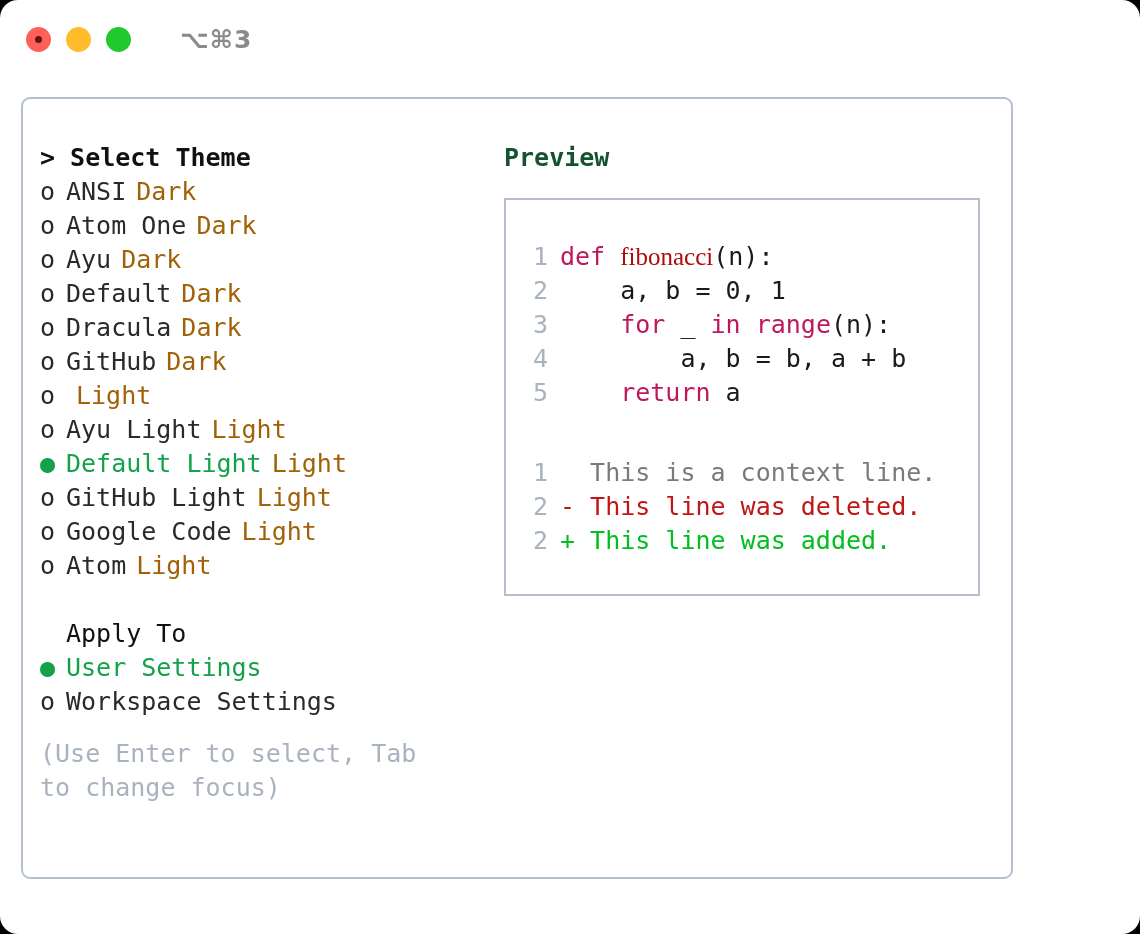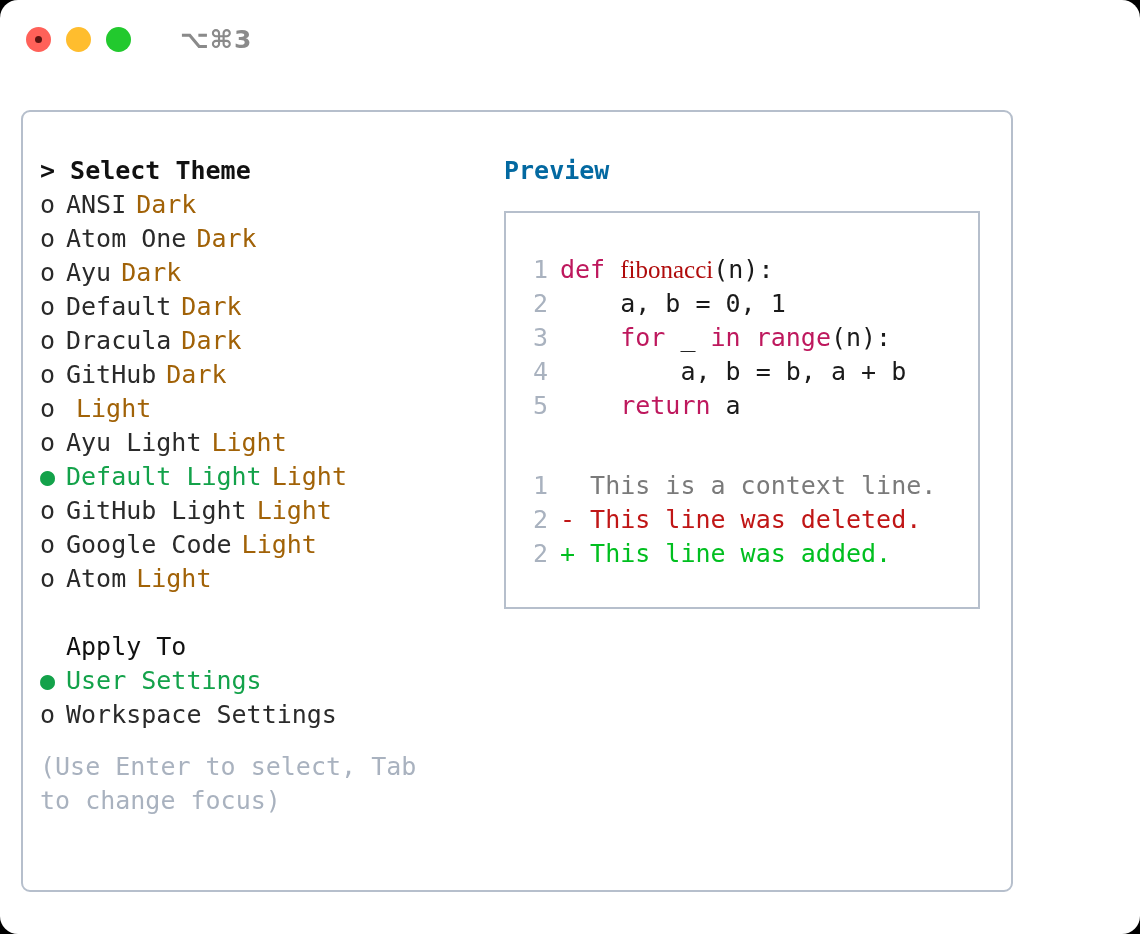--- a/index.html
+++ b/index.html
@@ -60,21 +60,21 @@
     font-size: 25px;
     font-weight: bold;
     color: #8a8a8a;
     letter-spacing: 1px;
     font-family: "DejaVu Sans", "Liberation Sans", sans-serif;
   }
   
   .panel {
     position: absolute;
     left: 21px;
-    top: 110px;
+    top: 97px;
     width: 992px;
     height: 782px;
     border: 2px solid #b6bfcc;
     border-radius: 9px;
     box-sizing: border-box;
   }
   .columns {
     display: flex;
     padding: 42px 0 0 0;
   }
@@ -122,21 +122,21 @@
     margin-top: 18px;
     font-size: 25px;
     line-height: 34px;
     color: #a9b2bf;
     width: 400px;
   }
   
   .preview-title {
     font-size: 25px;
     font-weight: bold;
-    color: #0369a1;
+    color: #14532d;
     line-height: 34px;
     margin-bottom: 23px;
   }
   .preview-box {
     width: 476px;
     height: 398px;
     border: 2px solid #b6bfcc;
     box-sizing: border-box;
     padding: 40px 0 0 18px;
   }

